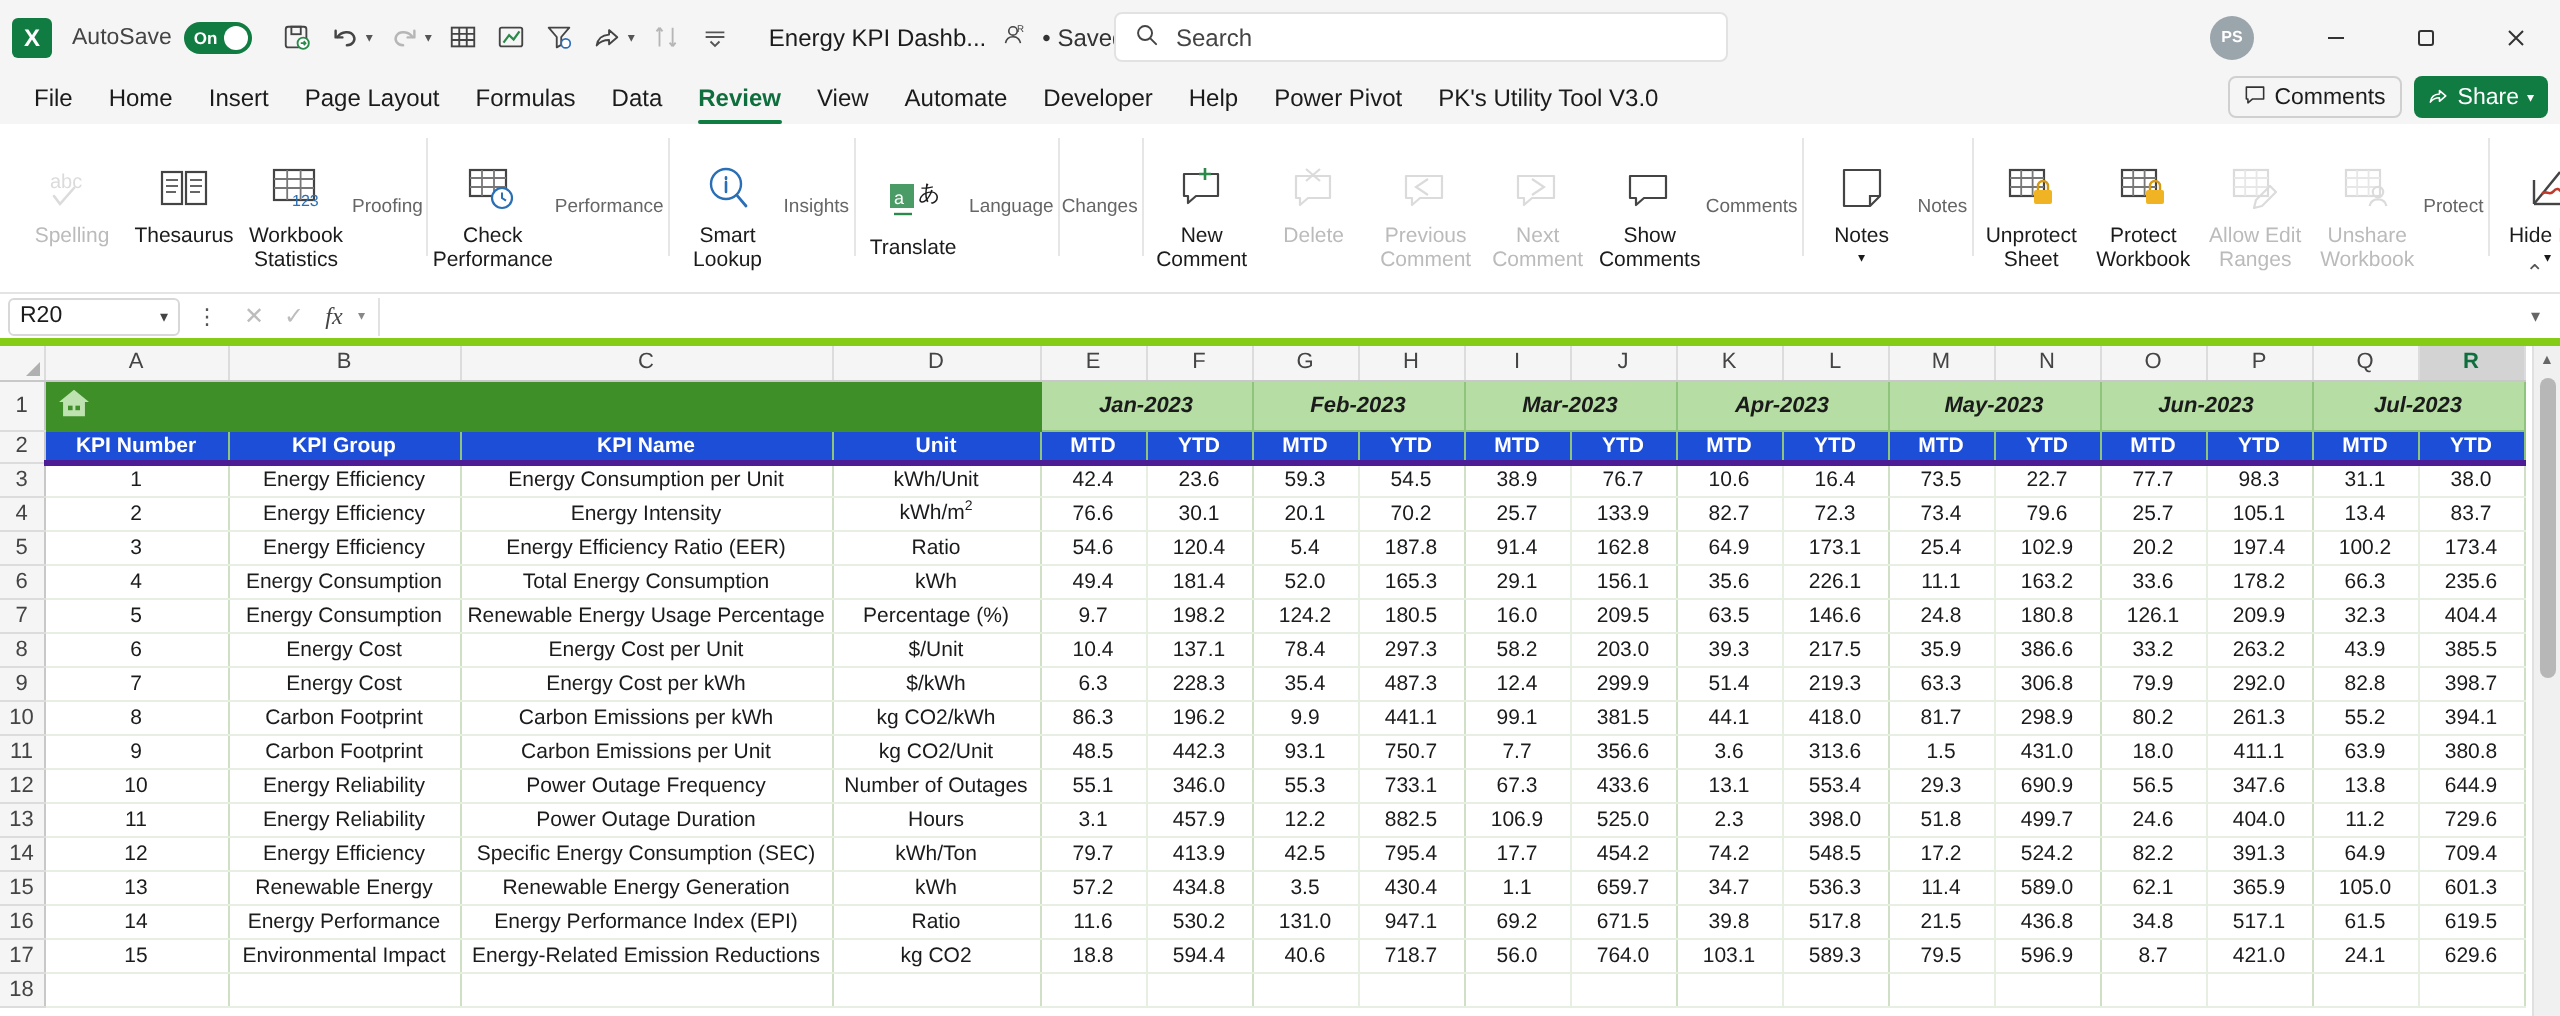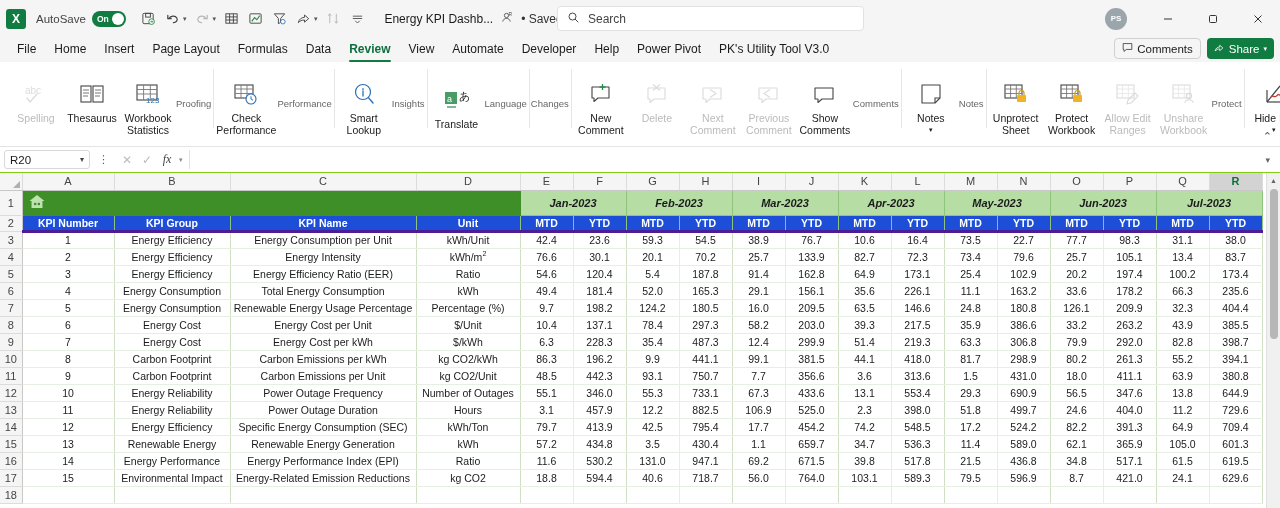--- a/index.html
+++ b/index.html
@@ -178,21 +178,21 @@
   .ritem.disabled .ico { opacity: .35; }
   .ribbon-collapse {
     position: absolute; right: 8px; bottom: 3px;
     color: #555; font-size: 11px;
   }
 
   
   .formulabar {
     height: 26px;
     background: #ffffff;
-    border-bottom: 1px solid #84cc16;
+    border-bottom: 4px solid #84cc16;
     display: flex; align-items: center;
     padding: 0 4px;
   }
   .namebox {
     width: 86px; height: 19px;
     border: 1px solid #d8d8d8; border-radius: 3px;
     display: flex; align-items: center; justify-content: space-between;
     padding: 0 5px; font-size: 11.5px; color: #1b1b1b;
     background: #fff;
   }
@@ -580,33 +580,33 @@
               <path d="M5 6h17v11h-11l-4 3.5V17H5z" fill="none" stroke="#999" stroke-width="1.1" stroke-linejoin="round"></path>
               <path d="M10 2.5l7 6M17 2.5l-7 6" stroke="#999" stroke-width="1.1"></path>
             </svg>
         </span>
         <span class="lbl">Delete</span>
       </div>
       <div class="ritem disabled">
         <span class="ico">
           <svg width="28" height="26" viewBox="0 0 28 26">
               <path d="M4 6h18v11H11l-4 3.5V17H4z" fill="none" stroke="#999" stroke-width="1.1" stroke-linejoin="round"></path>
-              <path d="M11 7.5l6 4-6 4" fill="none" stroke="#999" stroke-width="1.1"></path>
-            </svg>
-        </span>
-        <span class="lbl">Next Comment</span>
+              <path d="M15 7.5L9 11.5l6 4" fill="none" stroke="#999" stroke-width="1.1"></path>
+            </svg>
+        </span>
+        <span class="lbl">Previous Comment</span>
       </div>
       <div class="ritem disabled">
         <span class="ico">
           <svg width="28" height="26" viewBox="0 0 28 26">
               <path d="M4 6h18v11H11l-4 3.5V17H4z" fill="none" stroke="#999" stroke-width="1.1" stroke-linejoin="round"></path>
-              <path d="M15 7.5L9 11.5l6 4" fill="none" stroke="#999" stroke-width="1.1"></path>
-            </svg>
-        </span>
-        <span class="lbl">Previous Comment</span>
+              <path d="M11 7.5l6 4-6 4" fill="none" stroke="#999" stroke-width="1.1"></path>
+            </svg>
+        </span>
+        <span class="lbl">Next Comment</span>
       </div>
       <div class="ritem">
         <span class="ico">
           <svg width="28" height="26" viewBox="0 0 28 26">
               <path d="M4 6h18v11H11l-4 3.5V17H4z" fill="none" stroke="#444" stroke-width="1.1" stroke-linejoin="round"></path>
             </svg>
         </span>
         <span class="lbl">Show Comments</span>
       </div>
     </div>

